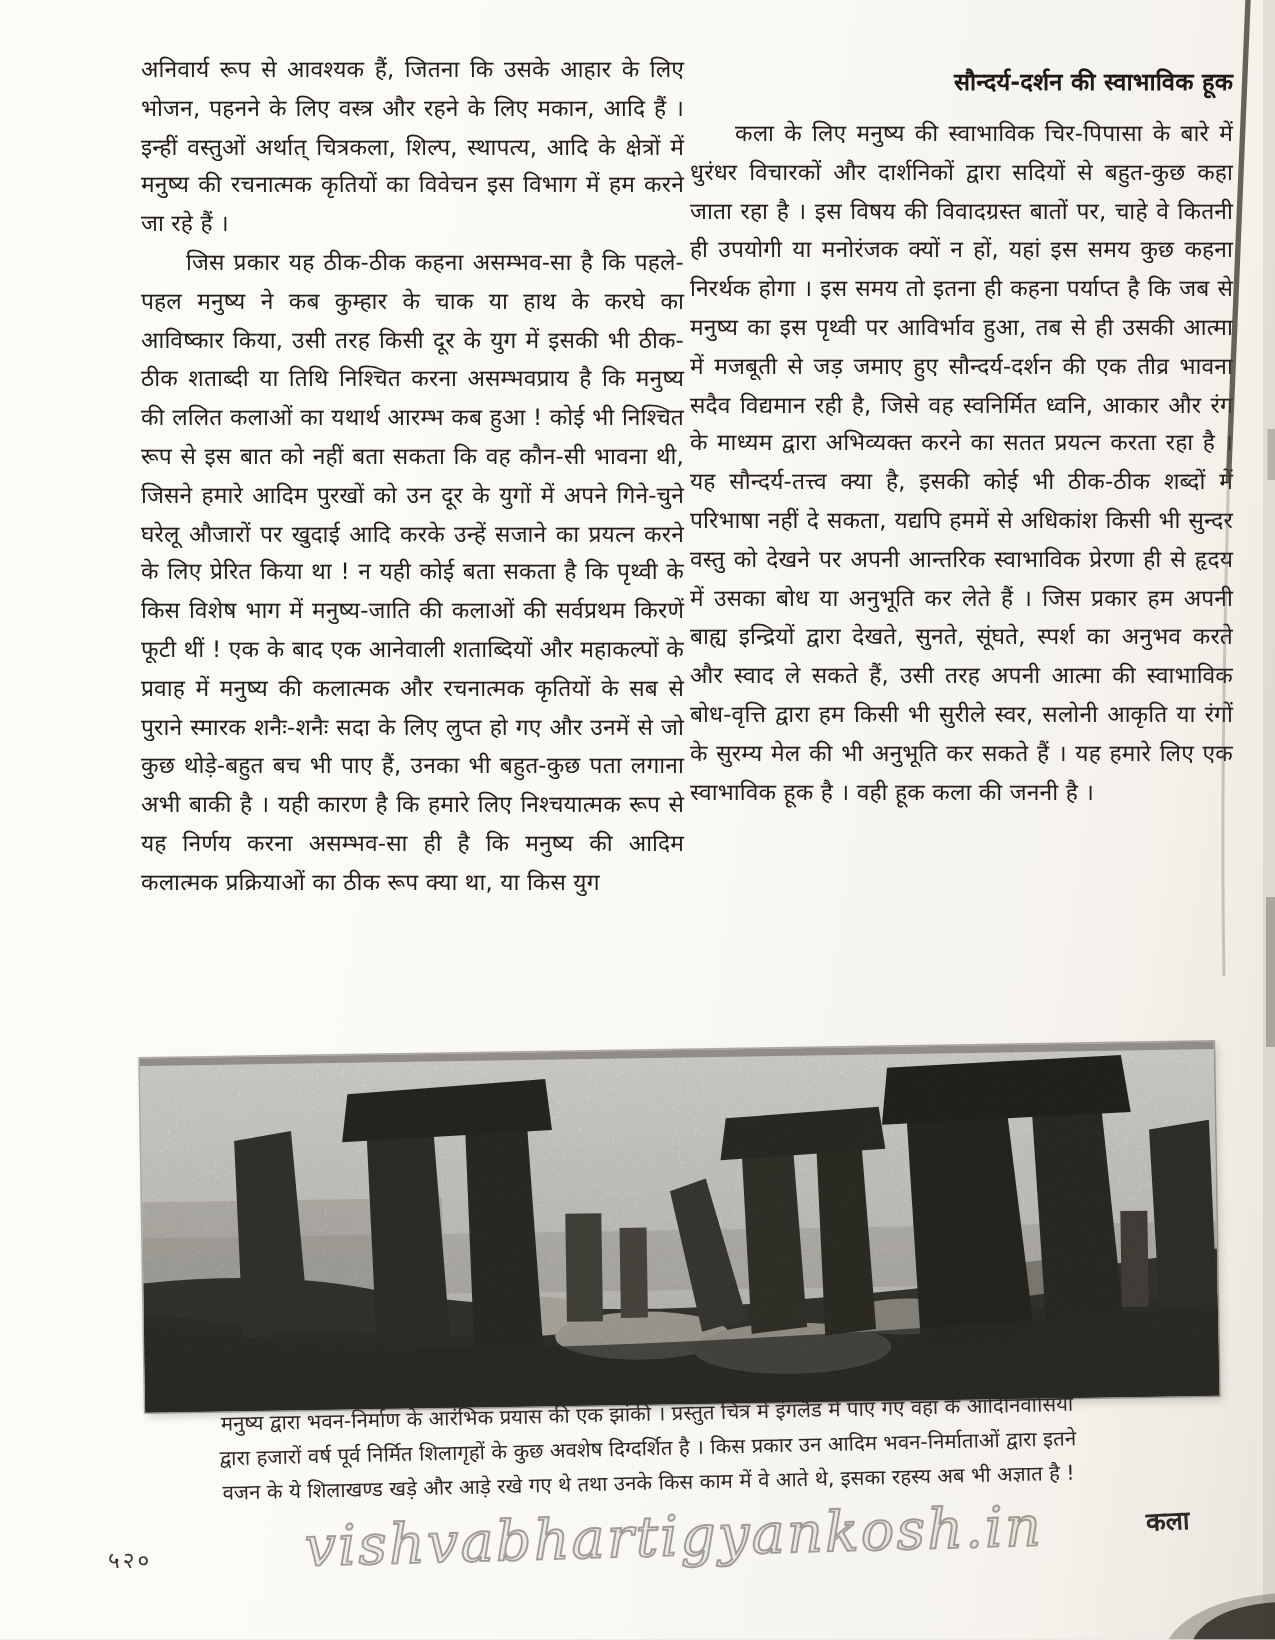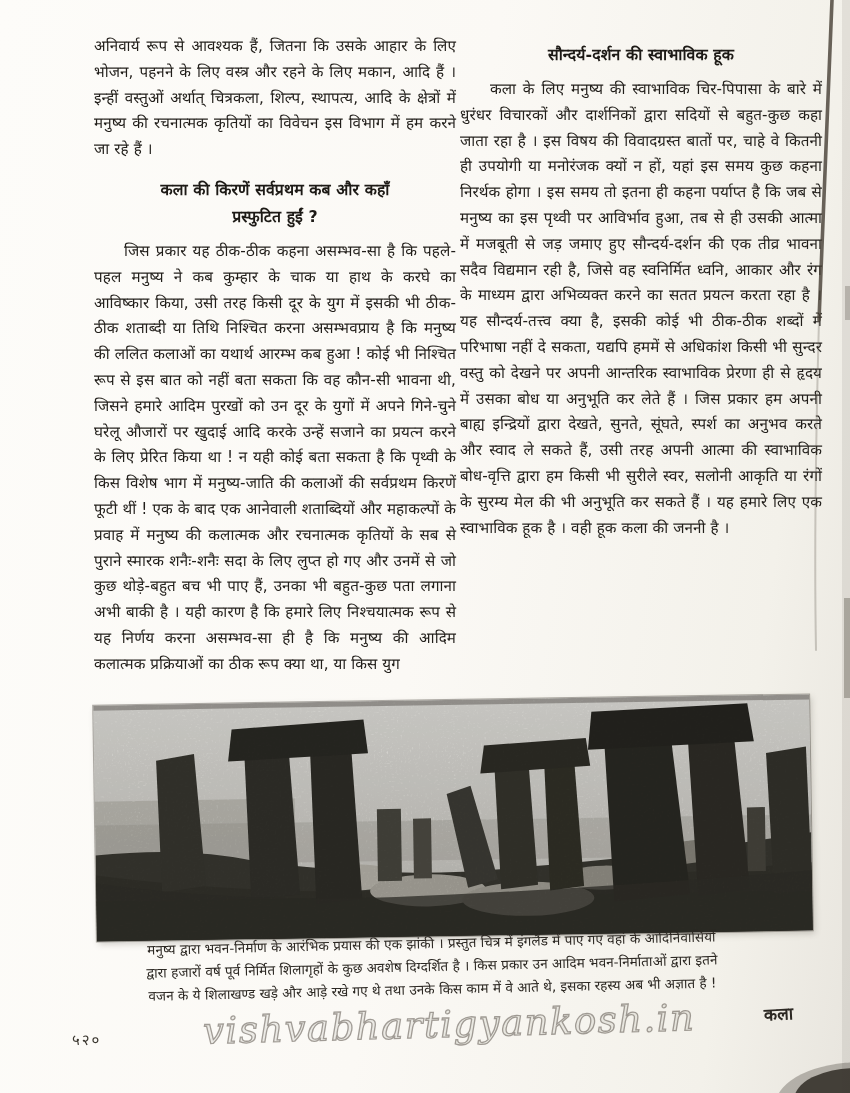--- a/index.html
+++ b/index.html
@@ -17,21 +17,21 @@
     position:absolute;width:362px;
     text-align:justify;
     font-size:15.2px;line-height:25.8px;
     font-weight:500;letter-spacing:.1px;
     color:#211e1a;
   }
   .col p{margin:0;}
   .col-left{left:94px;top:34px;}
   .col-right{left:460px;top:28px;}
   .heading{
-    text-align:center;font-size:15.8px;font-weight:600;
+    text-align:right;font-size:15.8px;font-weight:600;
     margin:13px 0 9px;line-height:27px;color:#1d1a16;
   }
   .heading span{display:block;}
   .indent{text-indent:30px;}
   figure.photo{
     position:absolute;left:95px;top:700px;width:716px;height:236px;margin:0;
     transform:rotate(-0.9deg);
     box-shadow:0 0 0 1px rgba(62,58,50,.4),2px 3px 6px rgba(80,75,65,.25);
     background:#d6d4cf;overflow:hidden;
   }
@@ -62,24 +62,20 @@
   }
   svg.artifacts{position:absolute;left:0;top:0;pointer-events:none;}
 </style>
 </head>
 <body>
 
 <div class="page">
 
   <div class="col col-left">
     <p>अनिवार्य रूप से आवश्यक हैं, जितना कि उसके आहार के लिए भोजन, पहनने के लिए वस्त्र और रहने के लिए मकान, आदि हैं । इन्हीं वस्तुओं अर्थात् चित्रकला, शिल्प, स्थापत्य, आदि के क्षेत्रों में मनुष्य की रचनात्मक कृतियों का विवेचन इस विभाग में हम करने जा रहे हैं ।</p>
-    <div class="heading">
-      <span>कला की किरणें सर्वप्रथम कब और कहाँ</span>
-      <span>प्रस्फुटित हुईं ?</span>
-    </div>
     <p class="indent">जिस प्रकार यह ठीक-ठीक कहना असम्भव-सा है कि पहले-पहल मनुष्य ने कब कुम्हार के चाक या हाथ के करघे का आविष्कार किया, उसी तरह किसी दूर के युग में इसकी भी ठीक-ठीक शताब्दी या तिथि निश्चित करना असम्भवप्राय है कि मनुष्य की ललित कलाओं का यथार्थ आरम्भ कब हुआ ! कोई भी निश्चित रूप से इस बात को नहीं बता सकता कि वह कौन-सी भावना थी, जिसने हमारे आदिम पुरखों को उन दूर के युगों में अपने गिने-चुने घरेलू औजारों पर खुदाई आदि करके उन्हें सजाने का प्रयत्न करने के लिए प्रेरित किया था ! न यही कोई बता सकता है कि पृथ्वी के किस विशेष भाग में मनुष्य-जाति की कलाओं की सर्वप्रथम किरणें फूटी थीं ! एक के बाद एक आनेवाली शताब्दियों और महाकल्पों के प्रवाह में मनुष्य की कलात्मक और रचनात्मक कृतियों के सब से पुराने स्मारक शनैः-शनैः सदा के लिए लुप्त हो गए और उनमें से जो कुछ थोड़े-बहुत बच भी पाए हैं, उनका भी बहुत-कुछ पता लगाना अभी बाकी है । यही कारण है कि हमारे लिए निश्चयात्मक रूप से यह निर्णय करना असम्भव-सा ही है कि मनुष्य की आदिम कलात्मक प्रक्रियाओं का ठीक रूप क्या था, या किस युग</p>
   </div>
 
   <div class="col col-right">
     <div class="heading">
       <span>सौन्दर्य-दर्शन की स्वाभाविक हूक</span>
     </div>
     <p class="indent">कला के लिए मनुष्य की स्वाभाविक चिर-पिपासा के बारे में धुरंधर विचारकों और दार्शनिकों द्वारा सदियों से बहुत-कुछ कहा जाता रहा है । इस विषय की विवादग्रस्त बातों पर, चाहे वे कितनी ही उपयोगी या मनोरंजक क्यों न हों, यहां इस समय कुछ कहना निरर्थक होगा । इस समय तो इतना ही कहना पर्याप्त है कि जब से मनुष्य का इस पृथ्वी पर आविर्भाव हुआ, तब से ही उसकी आत्मा में मजबूती से जड़ जमाए हुए सौन्दर्य-दर्शन की एक तीव्र भावना सदैव विद्यमान रही है, जिसे वह स्वनिर्मित ध्वनि, आकार और रंग के माध्यम द्वारा अभिव्यक्त करने का सतत प्रयत्न करता रहा है । यह सौन्दर्य-तत्त्व क्या है, इसकी कोई भी ठीक-ठीक शब्दों में परिभाषा नहीं दे सकता, यद्यपि हममें से अधिकांश किसी भी सुन्दर वस्तु को देखने पर अपनी आन्तरिक स्वाभाविक प्रेरणा ही से हृदय में उसका बोध या अनुभूति कर लेते हैं । जिस प्रकार हम अपनी बाह्य इन्द्रियों द्वारा देखते, सुनते, सूंघते, स्पर्श का अनुभव करते और स्वाद ले सकते हैं, उसी तरह अपनी आत्मा की स्वाभाविक बोध-वृत्ति द्वारा हम किसी भी सुरीले स्वर, सलोनी आकृति या रंगों के सुरम्य मेल की भी अनुभूति कर सकते हैं । यह हमारे लिए एक स्वाभाविक हूक है । वही हूक कला की जननी है ।</p>
   </div>
 

